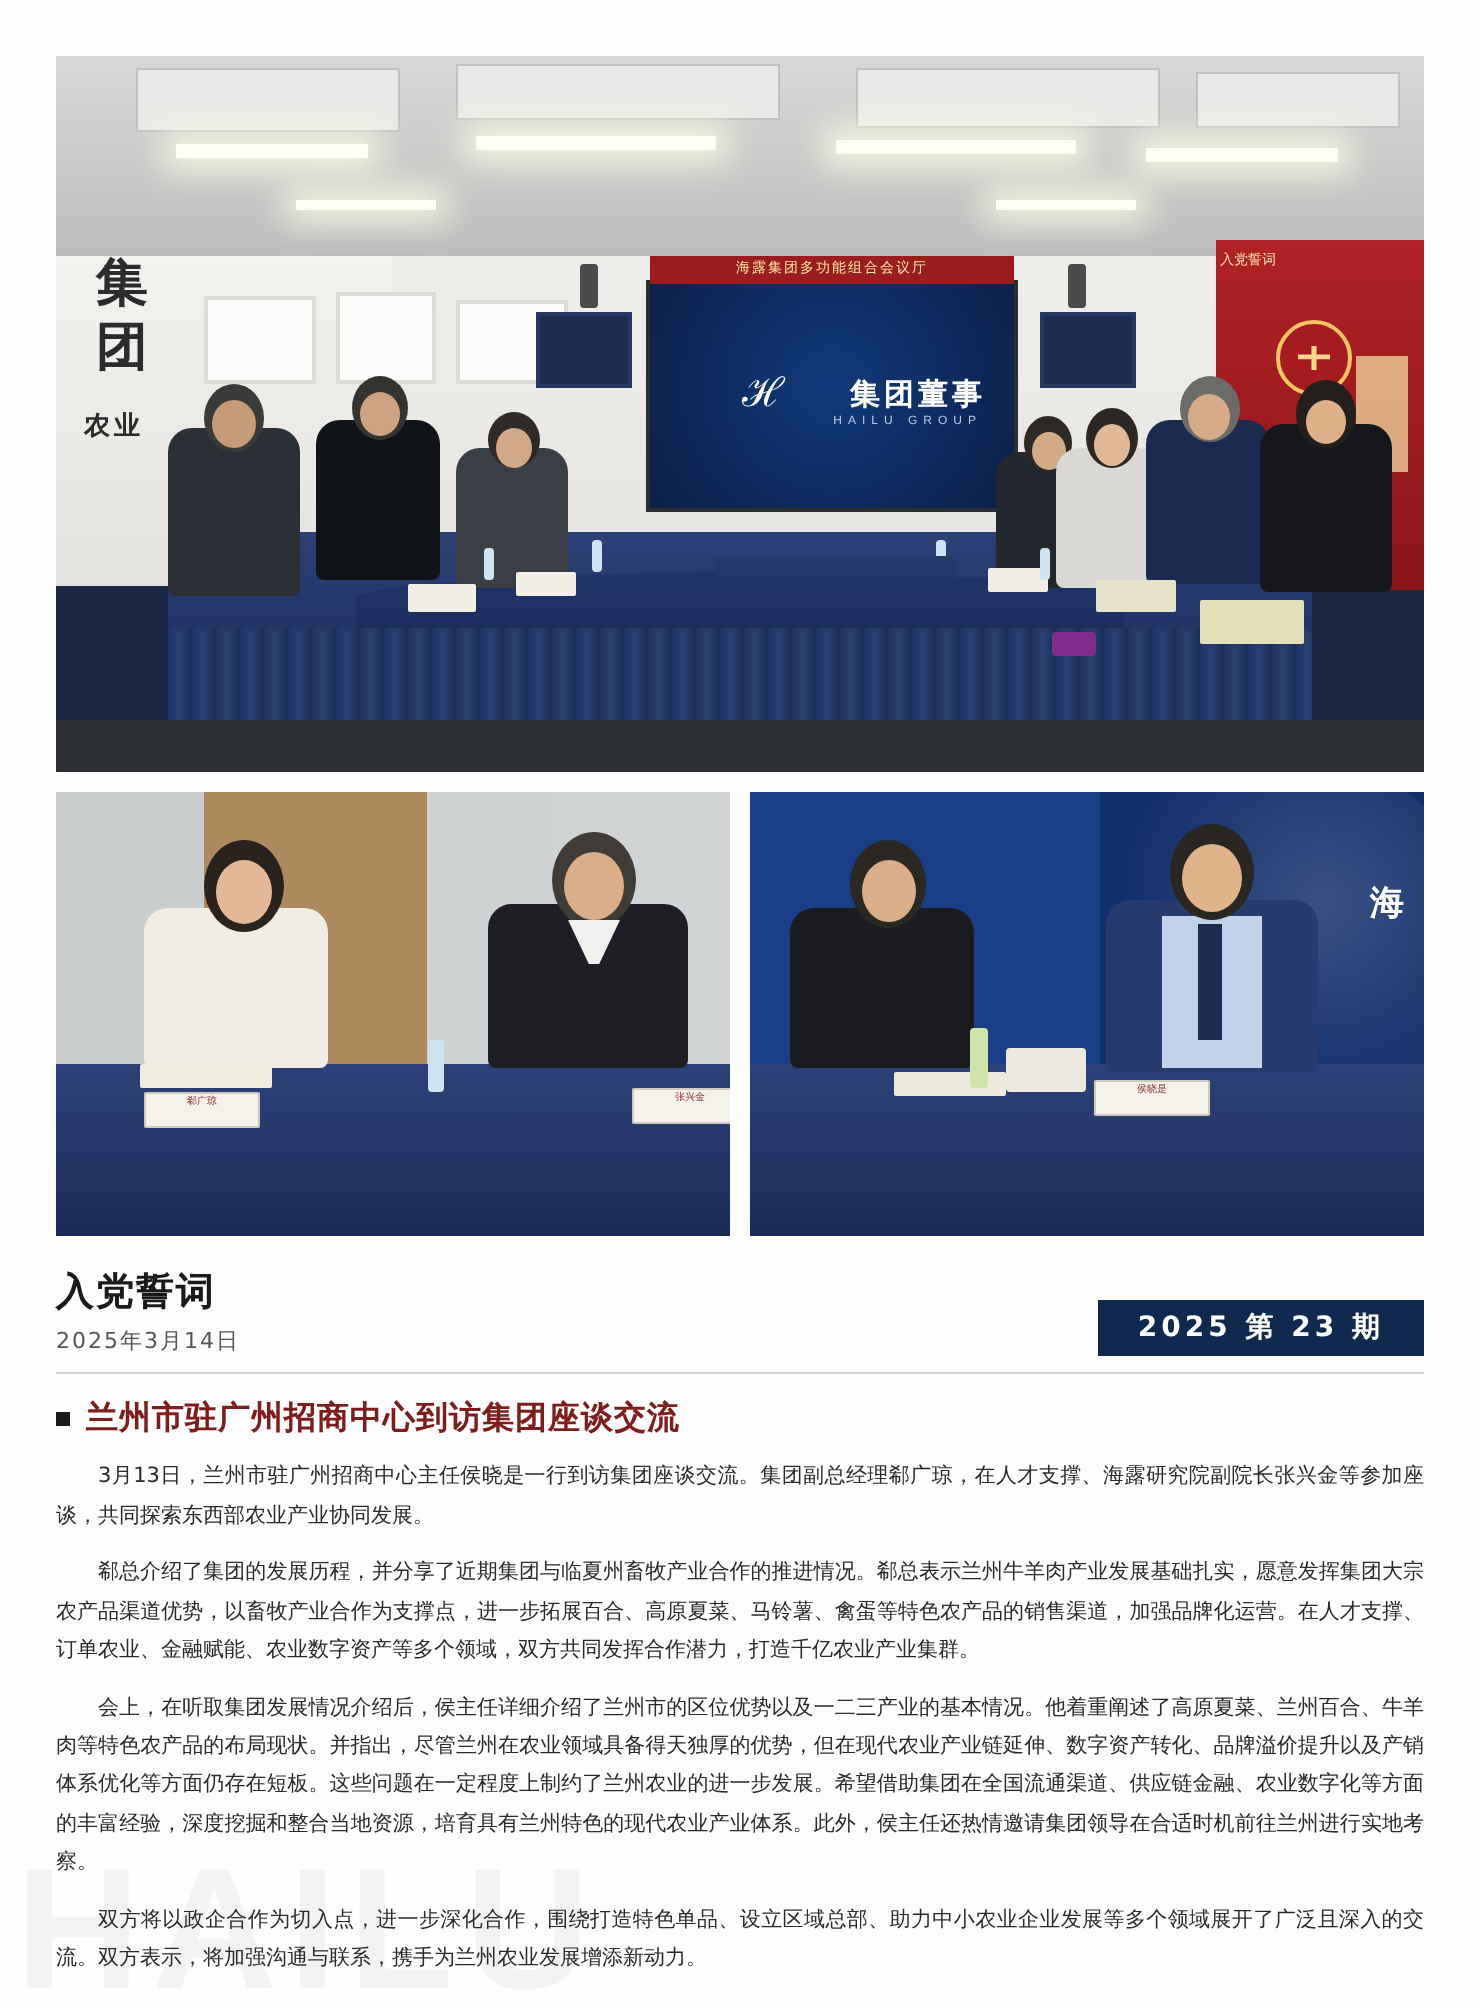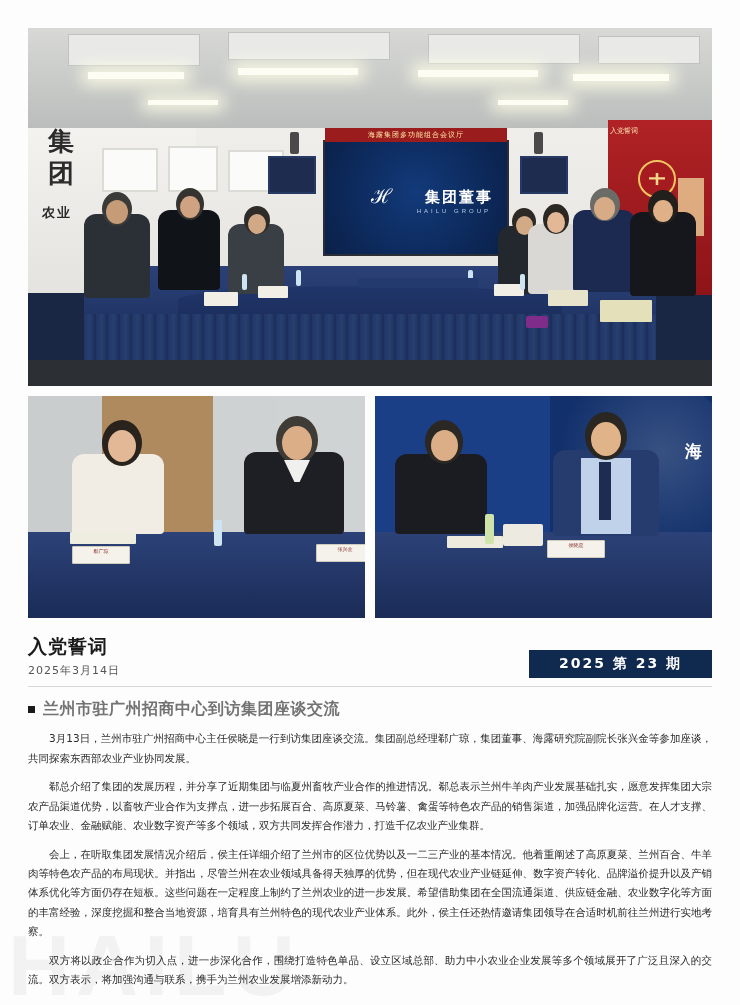--- a/index.html
+++ b/index.html
@@ -201,21 +201,21 @@
     margin-top: 4px;
     letter-spacing: 1px;
     font-family: "DejaVu Sans", sans-serif;
   }
   .issue-badge {
     background: #10294f;
     color: #ffffff;
     font-size: 14px;
     font-weight: bold;
     letter-spacing: 2px;
-    padding: 5px 30px;
+    padding: 5px 20px;
     font-family: "DejaVu Sans", sans-serif;
     white-space: nowrap;
   }
 
   .divider {
     position: relative;
     z-index: 1;
     margin: 8px 28px 0 28px;
     height: 1px;
     background: #d7d7d7;
@@ -231,21 +231,21 @@
     display: flex;
     align-items: center;
     gap: 8px;
   }
   .bullet-square {
     width: 7px; height: 7px; background: #1a1a1a; flex: 0 0 auto;
   }
   .headline {
     font-size: 16px;
     font-weight: bold;
-    color: #737373;
+    color: #7f1d1d;
     letter-spacing: 0.5px;
     font-family: "DejaVu Sans", sans-serif;
   }
   .body-text p {
     margin: 9px 0 0 0;
     font-size: 10.5px;
     line-height: 1.85;
     color: #2a2a2a;
     text-align: justify;
     text-indent: 2em;
@@ -404,20 +404,20 @@
   </div>
 
   <div class="divider"></div>
 
   <div class="article">
     <div class="headline-row">
       <span class="bullet-square"></span>
       <span class="headline">兰州市驻广州招商中心到访集团座谈交流</span>
     </div>
     <div class="body-text">
-      <p>3月13日，兰州市驻广州招商中心主任侯晓是一行到访集团座谈交流。集团副总经理郗广琼，集团董事、海露研究院副院长张兴金等参加座谈，共同探索东西部农业产业协同发展。</p>
+      <p>3月13日，兰州市驻广州招商中心主任侯晓是一行到访集团座谈交流。集团副总经理郗广琼，在人才支撑、海露研究院副院长张兴金等参加座谈，共同探索东西部农业产业协同发展。</p>
       <p>郗总介绍了集团的发展历程，并分享了近期集团与临夏州畜牧产业合作的推进情况。郗总表示兰州牛羊肉产业发展基础扎实，愿意发挥集团大宗农产品渠道优势，以畜牧产业合作为支撑点，进一步拓展百合、高原夏菜、马铃薯、禽蛋等特色农产品的销售渠道，加强品牌化运营。在人才支撑、订单农业、金融赋能、农业数字资产等多个领域，双方共同发挥合作潜力，打造千亿农业产业集群。</p>
       <p>会上，在听取集团发展情况介绍后，侯主任详细介绍了兰州市的区位优势以及一二三产业的基本情况。他着重阐述了高原夏菜、兰州百合、牛羊肉等特色农产品的布局现状。并指出，尽管兰州在农业领域具备得天独厚的优势，但在现代农业产业链延伸、数字资产转化、品牌溢价提升以及产销体系优化等方面仍存在短板。这些问题在一定程度上制约了兰州农业的进一步发展。希望借助集团在全国流通渠道、供应链金融、农业数字化等方面的丰富经验，深度挖掘和整合当地资源，培育具有兰州特色的现代农业产业体系。此外，侯主任还热情邀请集团领导在合适时机前往兰州进行实地考察。</p>
       <p>双方将以政企合作为切入点，进一步深化合作，围绕打造特色单品、设立区域总部、助力中小农业企业发展等多个领域展开了广泛且深入的交流。双方表示，将加强沟通与联系，携手为兰州农业发展增添新动力。</p>
     </div>
   </div>
 
 </div>
 
 </body></html>

